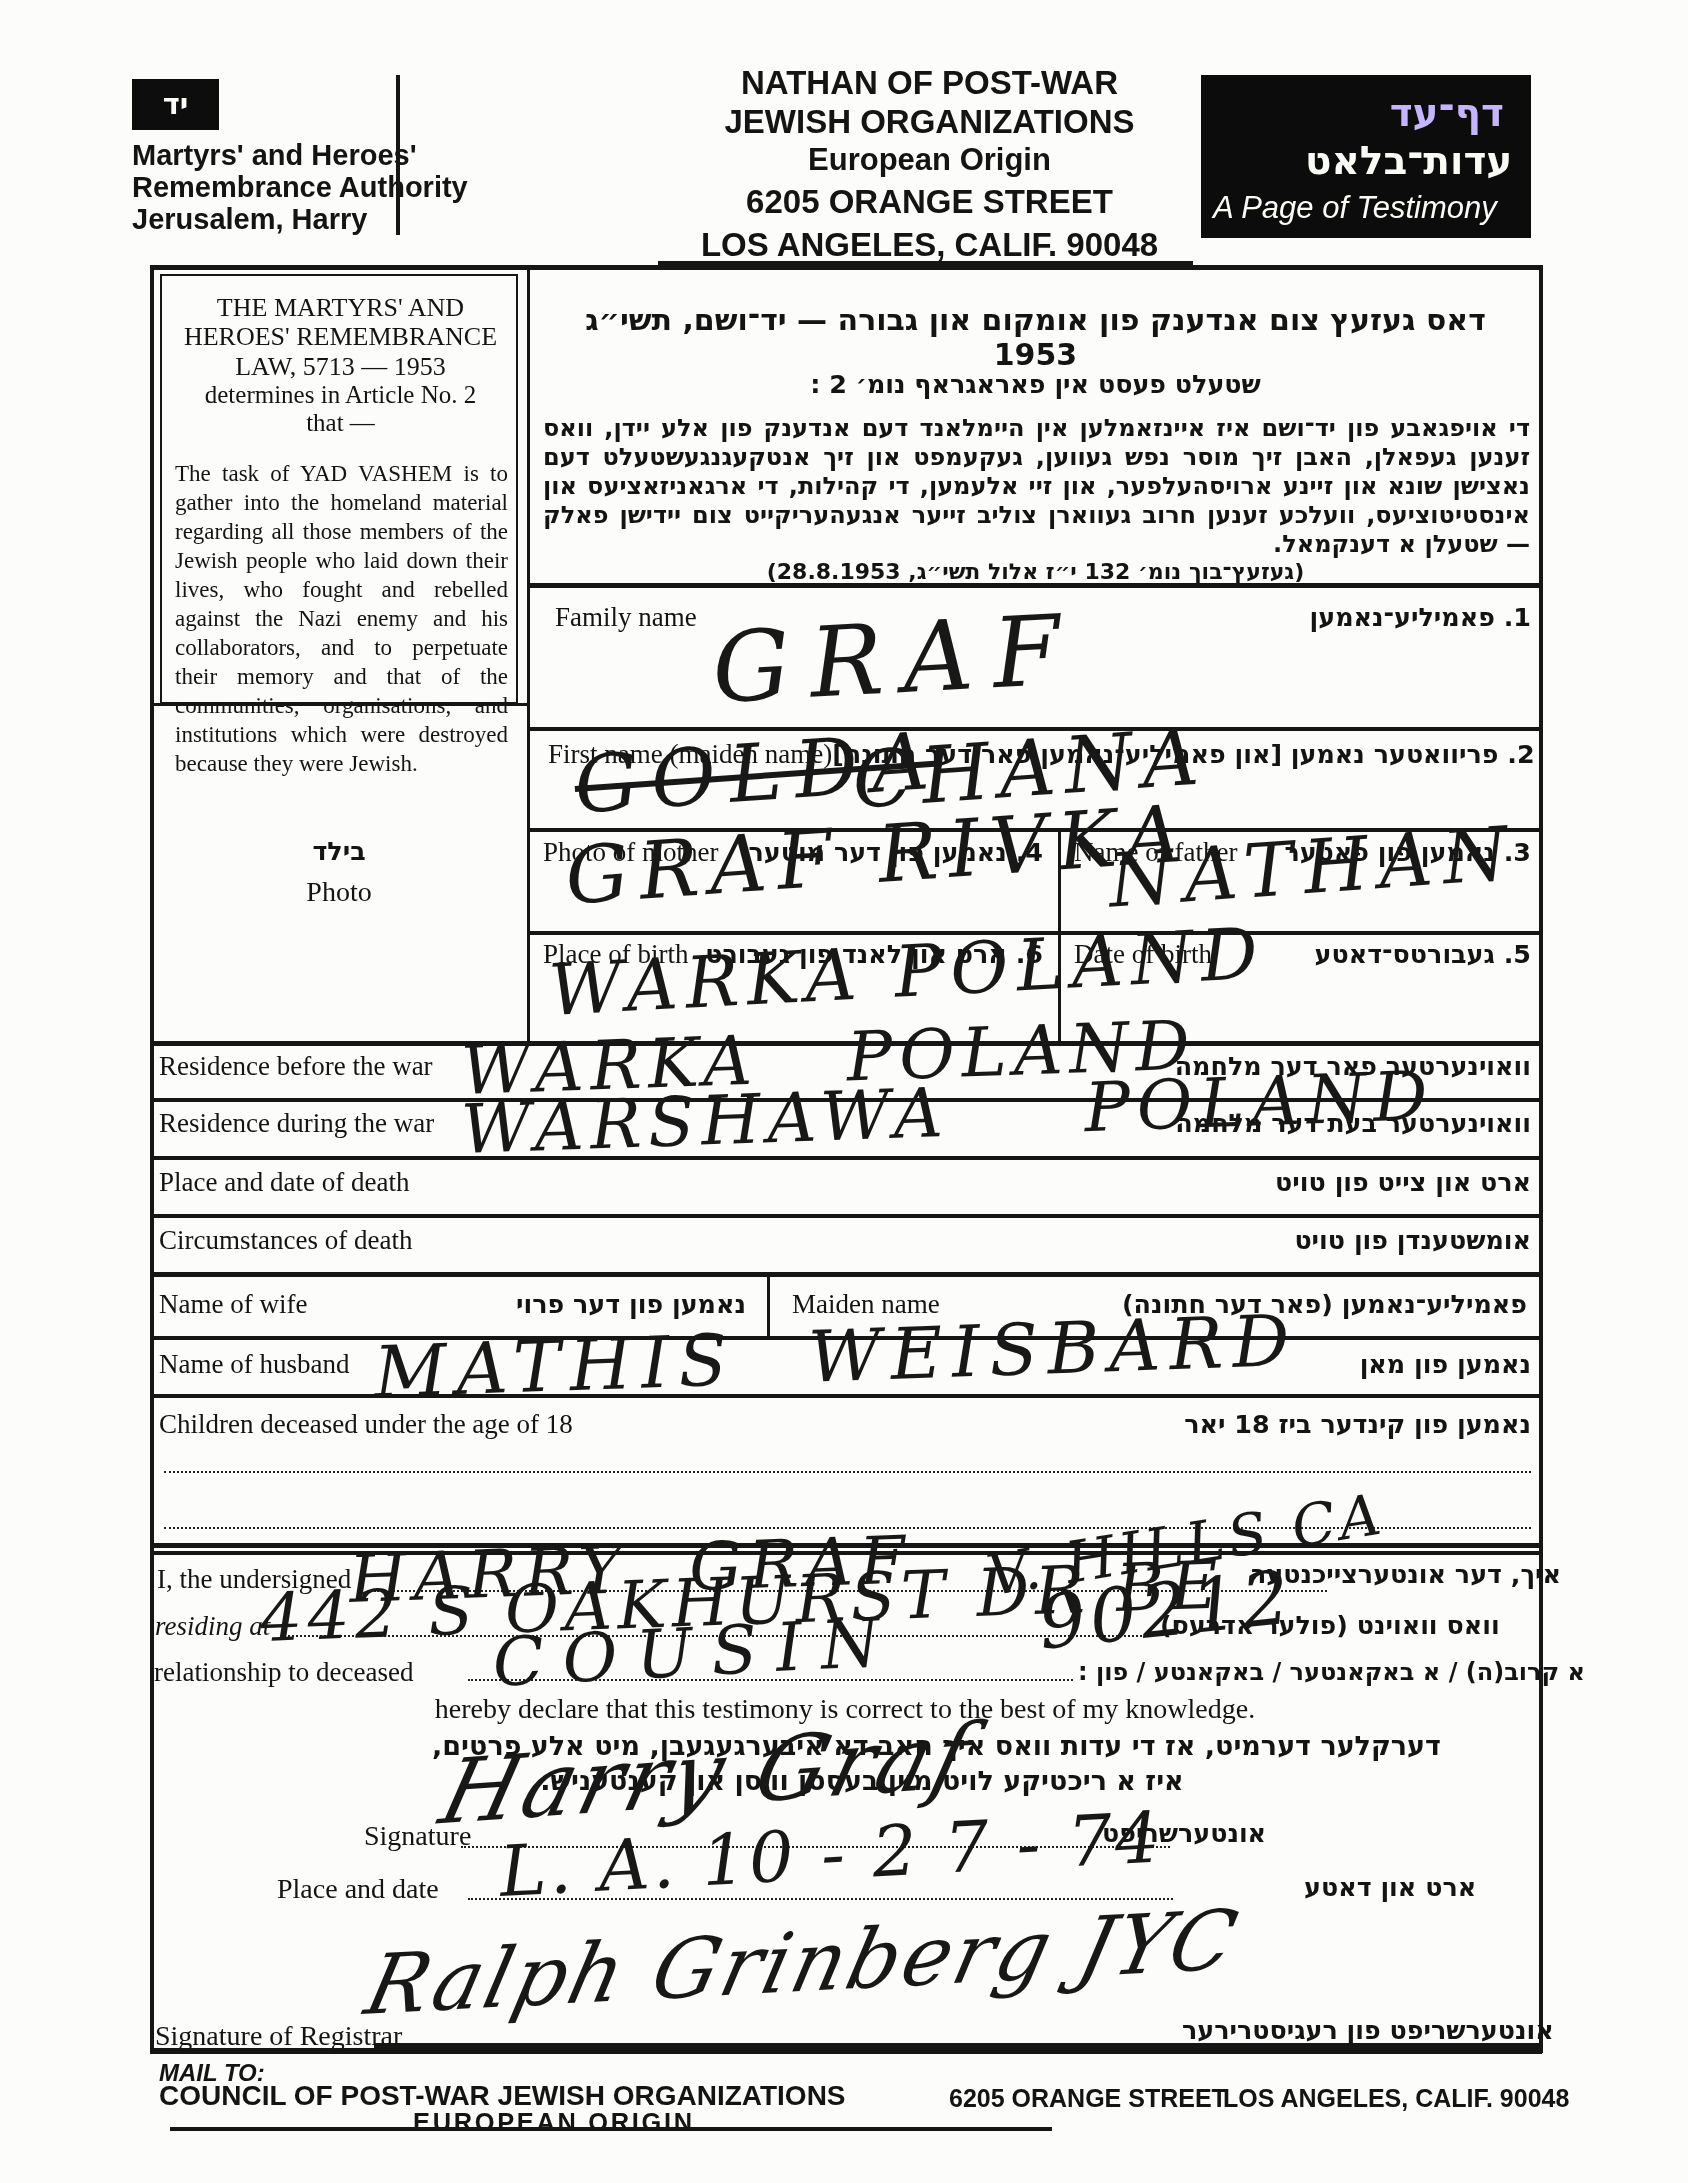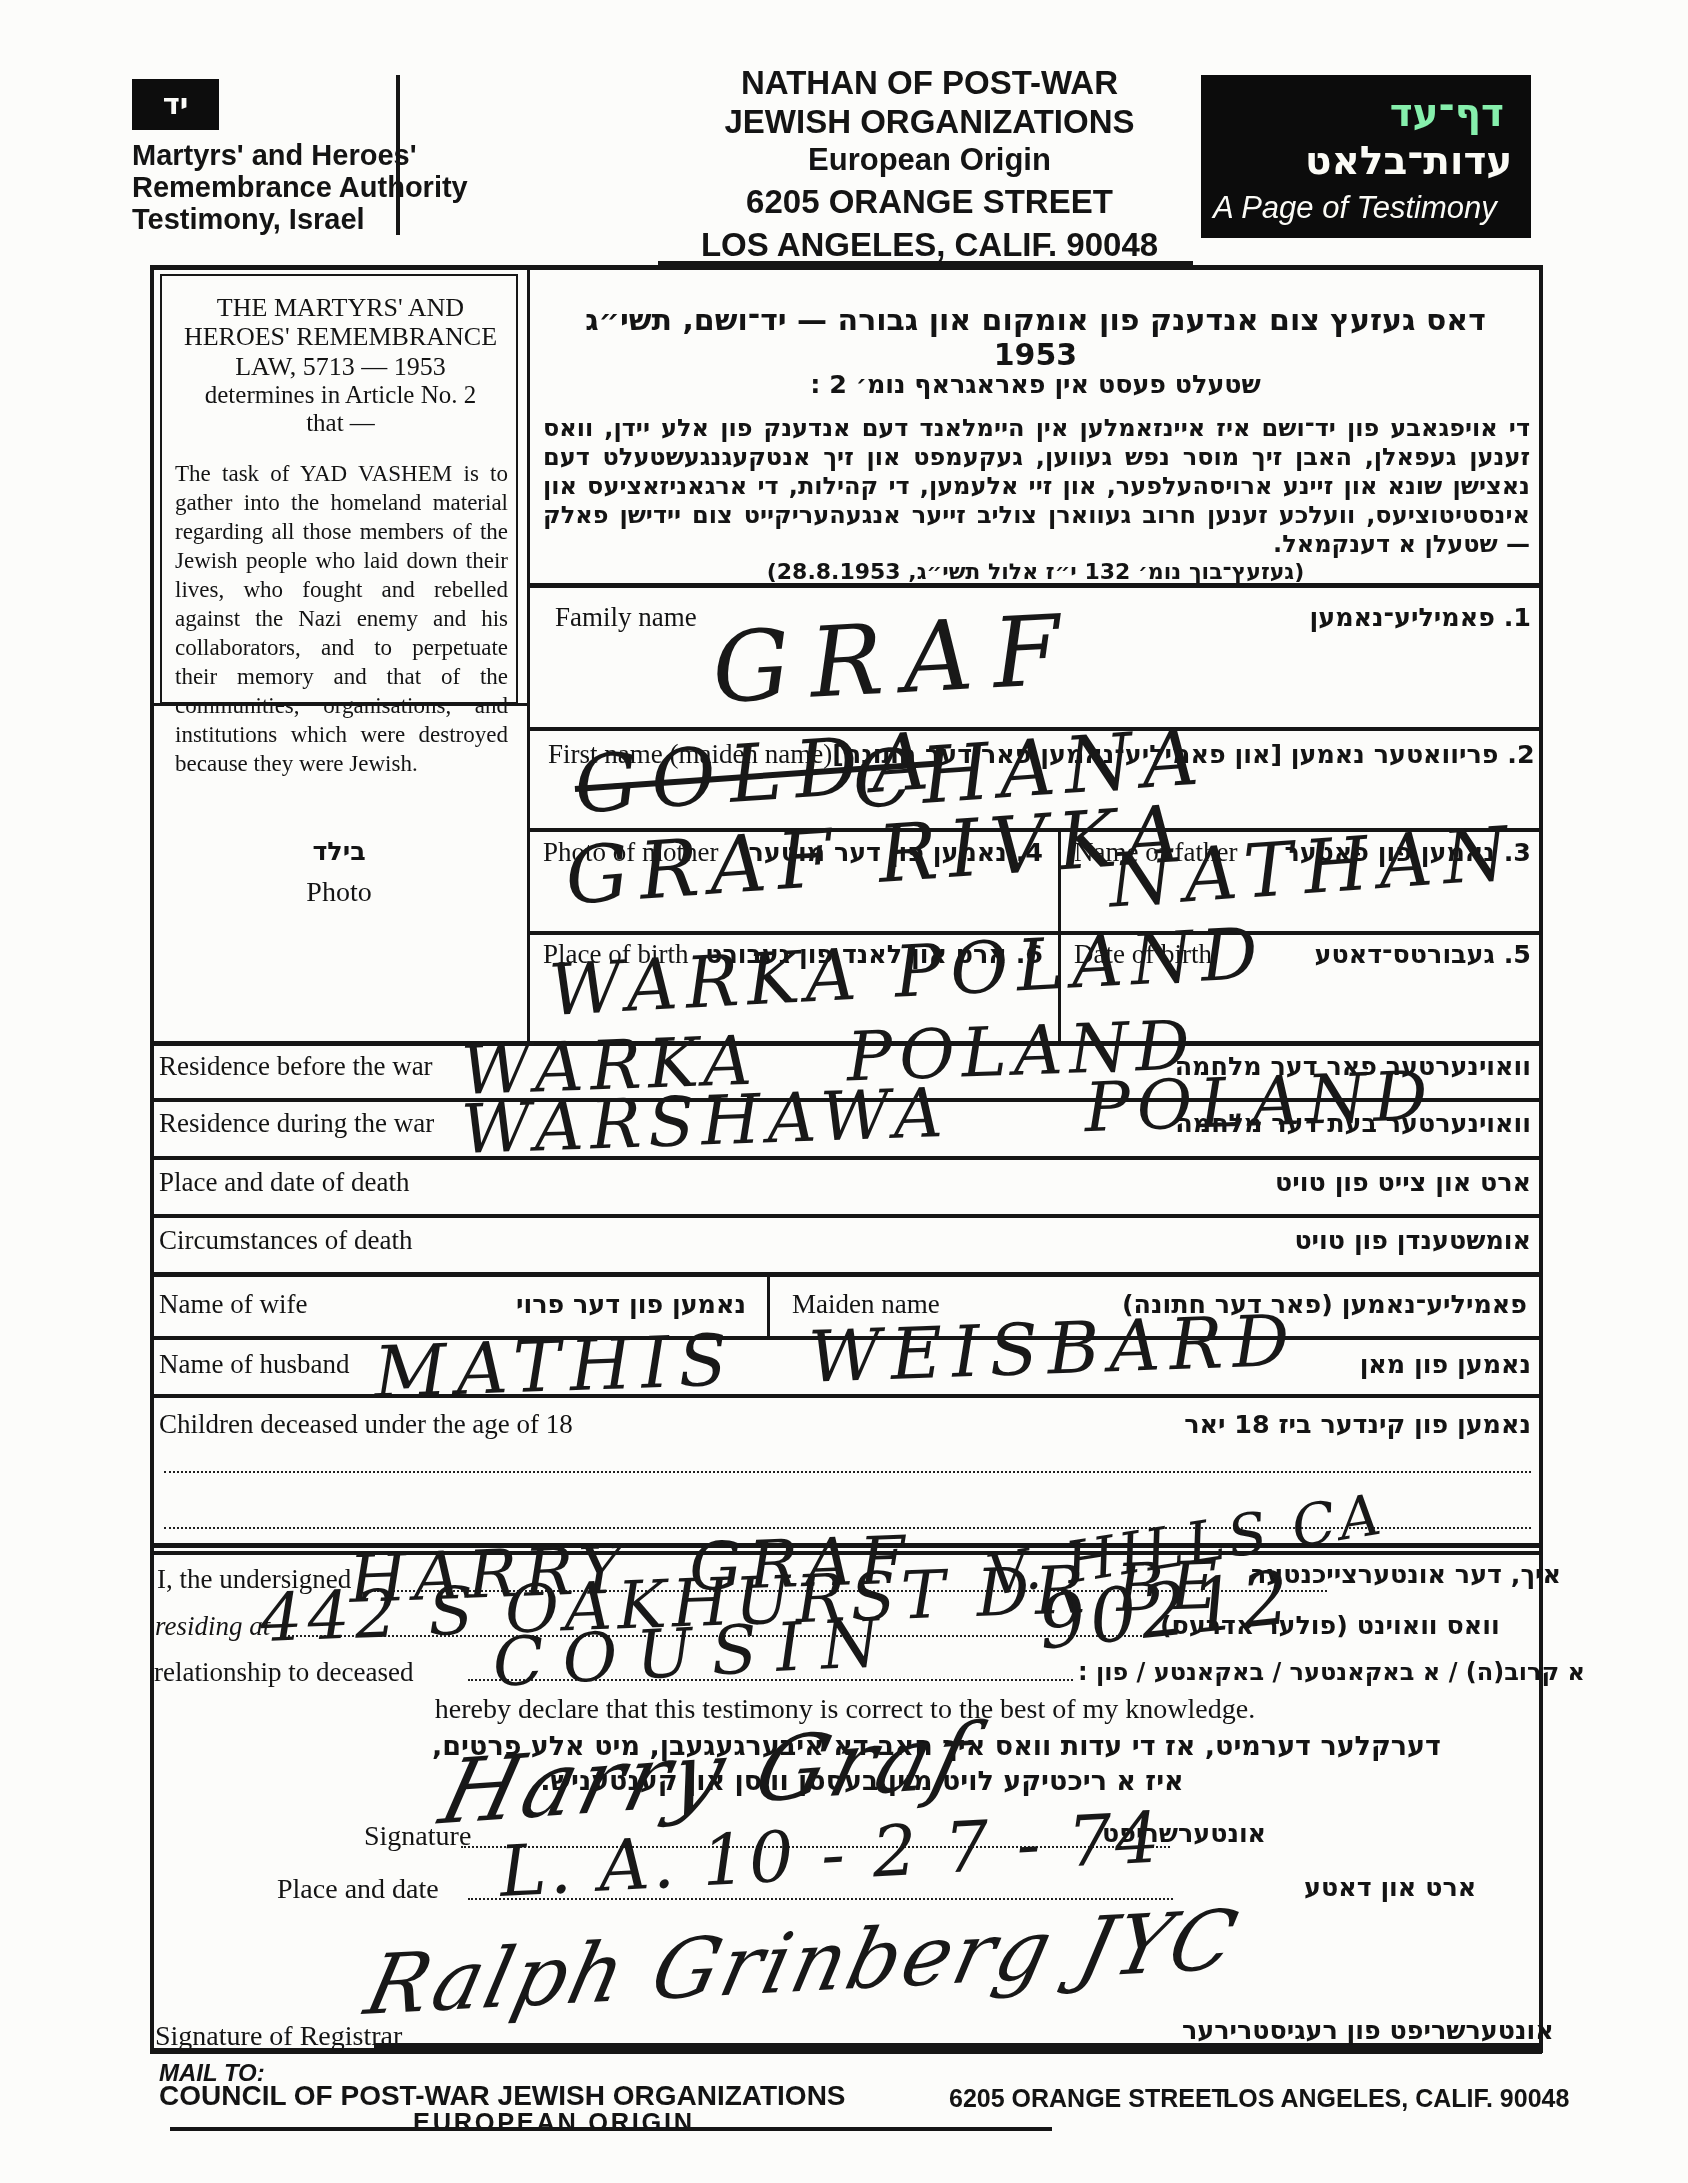--- a/index.html
+++ b/index.html
@@ -34,32 +34,32 @@
 </head>
 <body>
 
 <div class="page">
 
   <div class="abs" style="left:132px;top:79px;display:flex;align-items:center;gap:17.4px;">
     <span class="logo-box">יד ושם</span>
   </div>
   <div class="abs brand-sub" style="left:132px;top:139px;">Martyrs' and Heroes'</div>
   <div class="abs brand-sub" style="left:132px;top:171px;">Remembrance Authority</div>
-  <div class="abs brand-sub" style="left:132px;top:203px;">Testimony, Israel</div>
+  <div class="abs brand-sub" style="left:132px;top:203px;">Jerusalem, Harry</div>
   <div class="vline" style="left:396px;top:75px;width:4px;height:160px;"></div>
 
   <div class="org-line" style="top:64px;font-size:33px;">NATHAN OF POST-WAR</div>
   <div class="org-line" style="top:103px;font-size:33px;">JEWISH ORGANIZATIONS</div>
   <div class="org-line" style="top:142px;font-size:31px;">European Origin</div>
   <div class="org-line" style="top:183px;font-size:33px;">6205  ORANGE  STREET</div>
   <div class="org-line" style="top:226px;font-size:33px;">LOS ANGELES, CALIF. 90048</div>
   <div class="hline" style="left:658px;top:261px;width:535px;height:5.3px;"></div>
 
   <div class="tbox">
-    <div class="abs he" style="right:27px;top:14.7px;font-size:39px;color:#86efac;margin-left:48px;">דף־עד</div>
+    <div class="abs he" style="right:27px;top:14.7px;font-size:39px;color:#c4b5fd;margin-left:48px;">דף־עד</div>
     <div class="abs he" style="right:18.7px;top:63px;font-size:39px;color:#fbfbf6;">עדות־בלאט</div>
     <div class="abs sans" style="left:12px;top:115px;font-size:31px;font-style:italic;white-space:nowrap;">A Page of Testimony</div>
   </div>
 
   <div class="hline" style="left:150px;top:265px;width:1392px;height:4.7px;"></div>
   <div class="hline" style="left:150px;top:2048px;width:1392px;height:6px;"></div>
   <div class="vline" style="left:150px;top:265px;width:4px;height:1788px;"></div>
   <div class="vline" style="left:1539px;top:265px;width:4px;height:1788px;"></div>
   <div class="vline" style="left:527px;top:265px;width:3.3px;height:779px;"></div>
 

